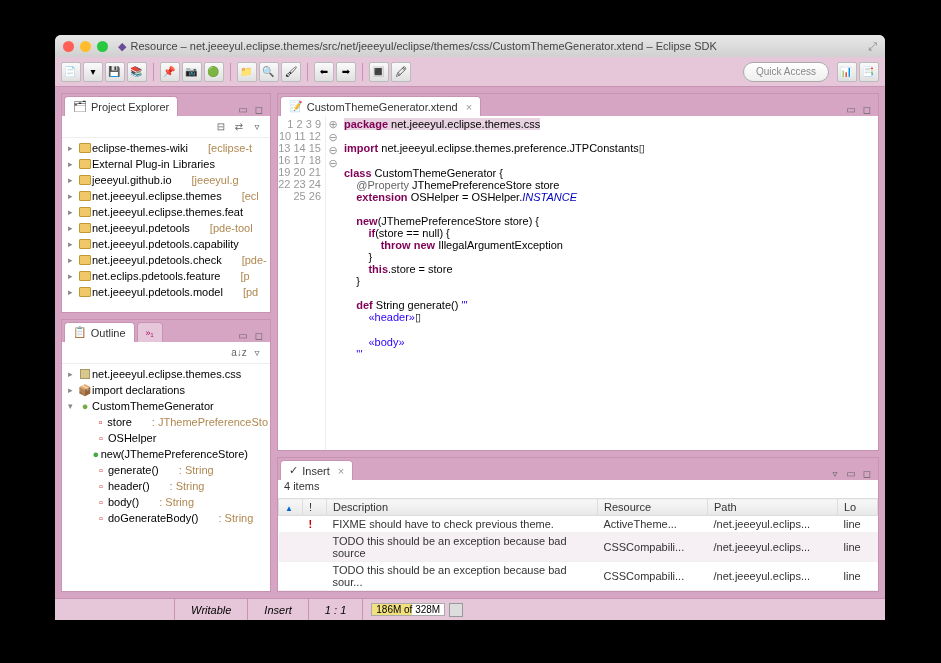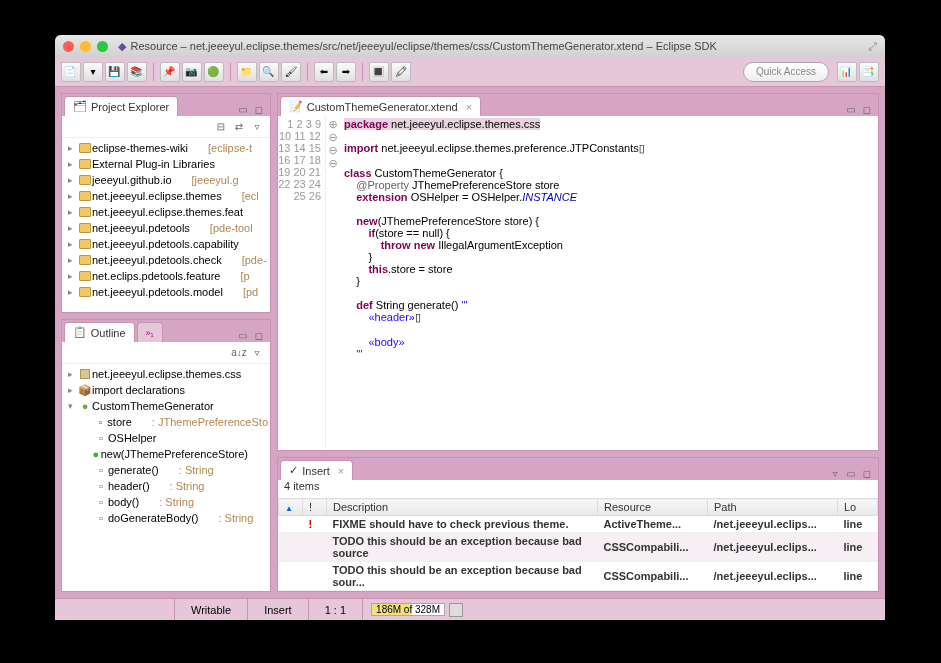--- a/index.html
+++ b/index.html
@@ -41,24 +41,24 @@
 .kw { color: #7f0055; font-weight: bold; text-align: right; }
 .str { color: #2a00ff; }
 .ann { color: #646464; }
 .it { font-style: italic; color: #0000c0; }
 .firstline { background: #e8d4e0; }
 .tasks { height: 135px; }
 .tasks-header { height: 18px; font-size: 11px; padding: 0 6px; color: #333; }
 .tasks-table { flex: 1; overflow: auto; }
 table { width: 100%; border-collapse: collapse; font-size: 11px; }
 th { background: linear-gradient(#f8f8f8,#e8e8e8); border: 1px solid #ddd; text-align: left; padding: 2px 6px; font-weight: normal; color: #333; }
-td { border-bottom: 1px solid #f0f0f0; padding: 2px 6px; color: #333; font-weight: bold; }
+td { border-bottom: 1px solid #f0f0f0; padding: 2px 6px; color: #333; }
 tr:nth-child(even) td { background: #f6f0f4; }
 .statusbar { height: 22px; background: #e6c7da; border-top: 1px solid #c893b3; display: flex; align-items: center; font-size: 11px; }
-.statusbar .cell { border-right: 1px solid #c893b3; padding: 0 16px; height: 100%; display: flex; align-items: center; }
+.statusbar .cell { border-right: 1px solid #c893b3; padding: 0 16px; height: 100%; display: flex; align-items: center; font-style: italic; }
 .heap { background: linear-gradient(90deg,#f0e080 55%,#fff 55%); border: 1px solid #aaa; padding: 0 4px; margin-left: 8px; font-size: 10px; }
 .trash { width: 14px; height: 14px; background: #ddd; border: 1px solid #999; margin-left: 4px; }
 .yellow { color: #b08850; }
 .folder-ic { width:12px; height:10px; background:#f0c868; border:1px solid #c09838; border-radius:1px; }
 .pkg-ic { width:10px; height:10px; background:#d8c890; border:1px solid #a89860; }
 .close-x { color:#999; margin-left:4px; font-size:11px; }
 </style>
 </head>
 <body>
 

